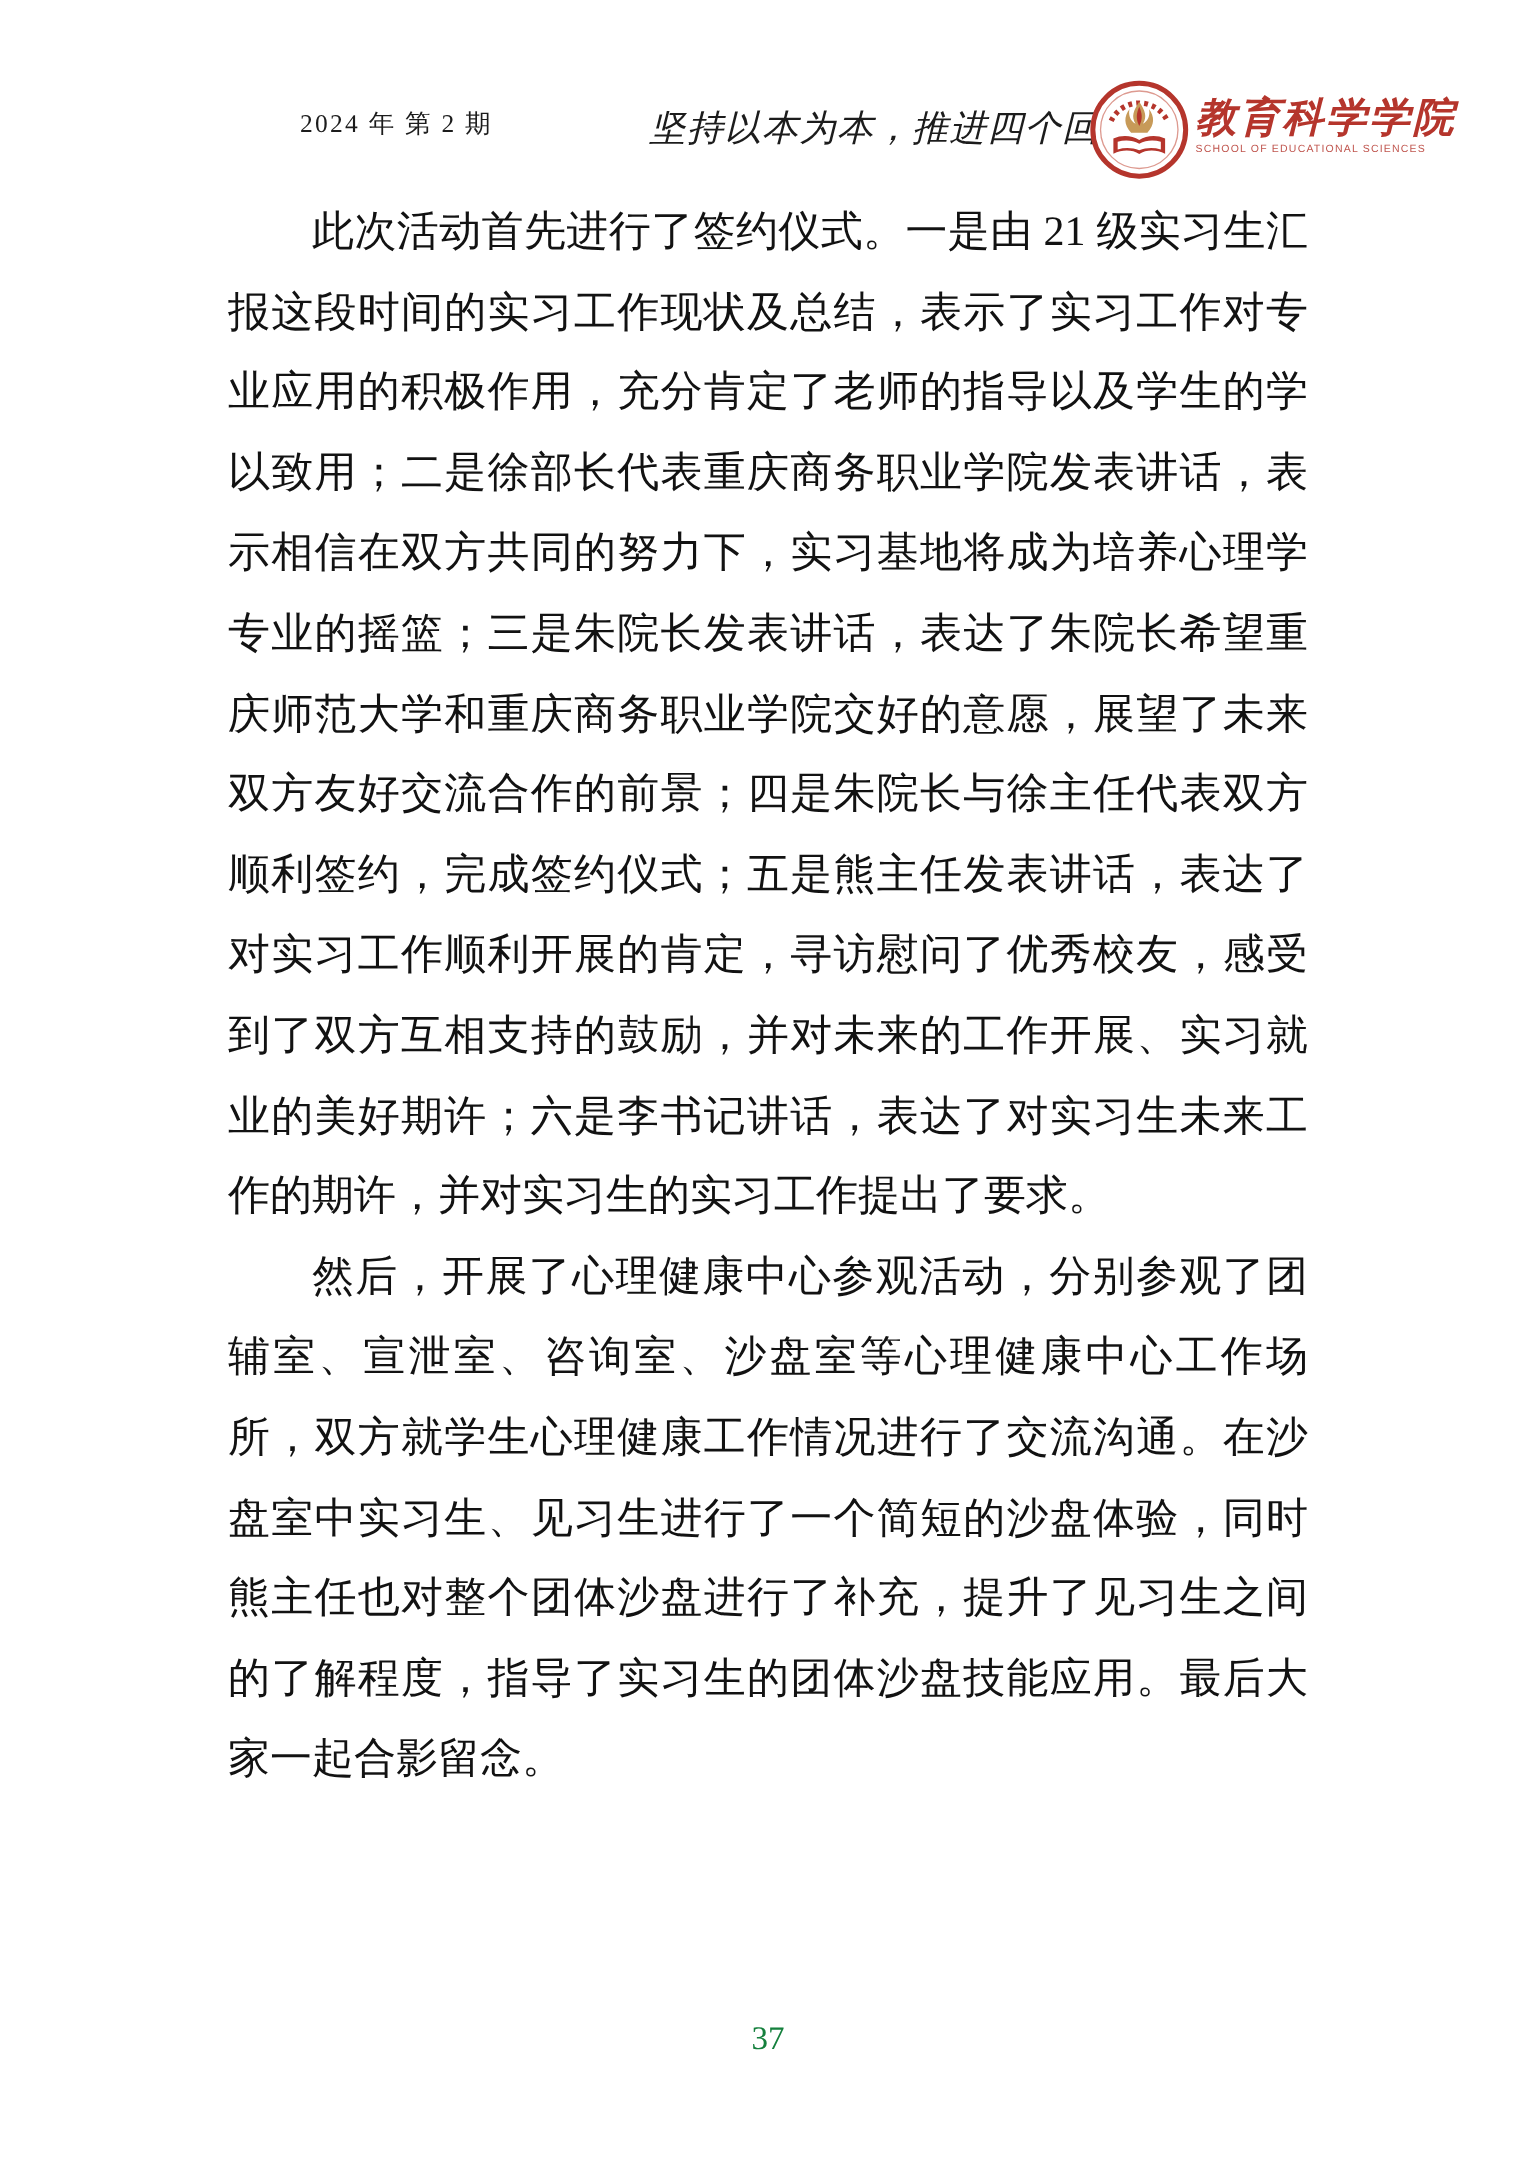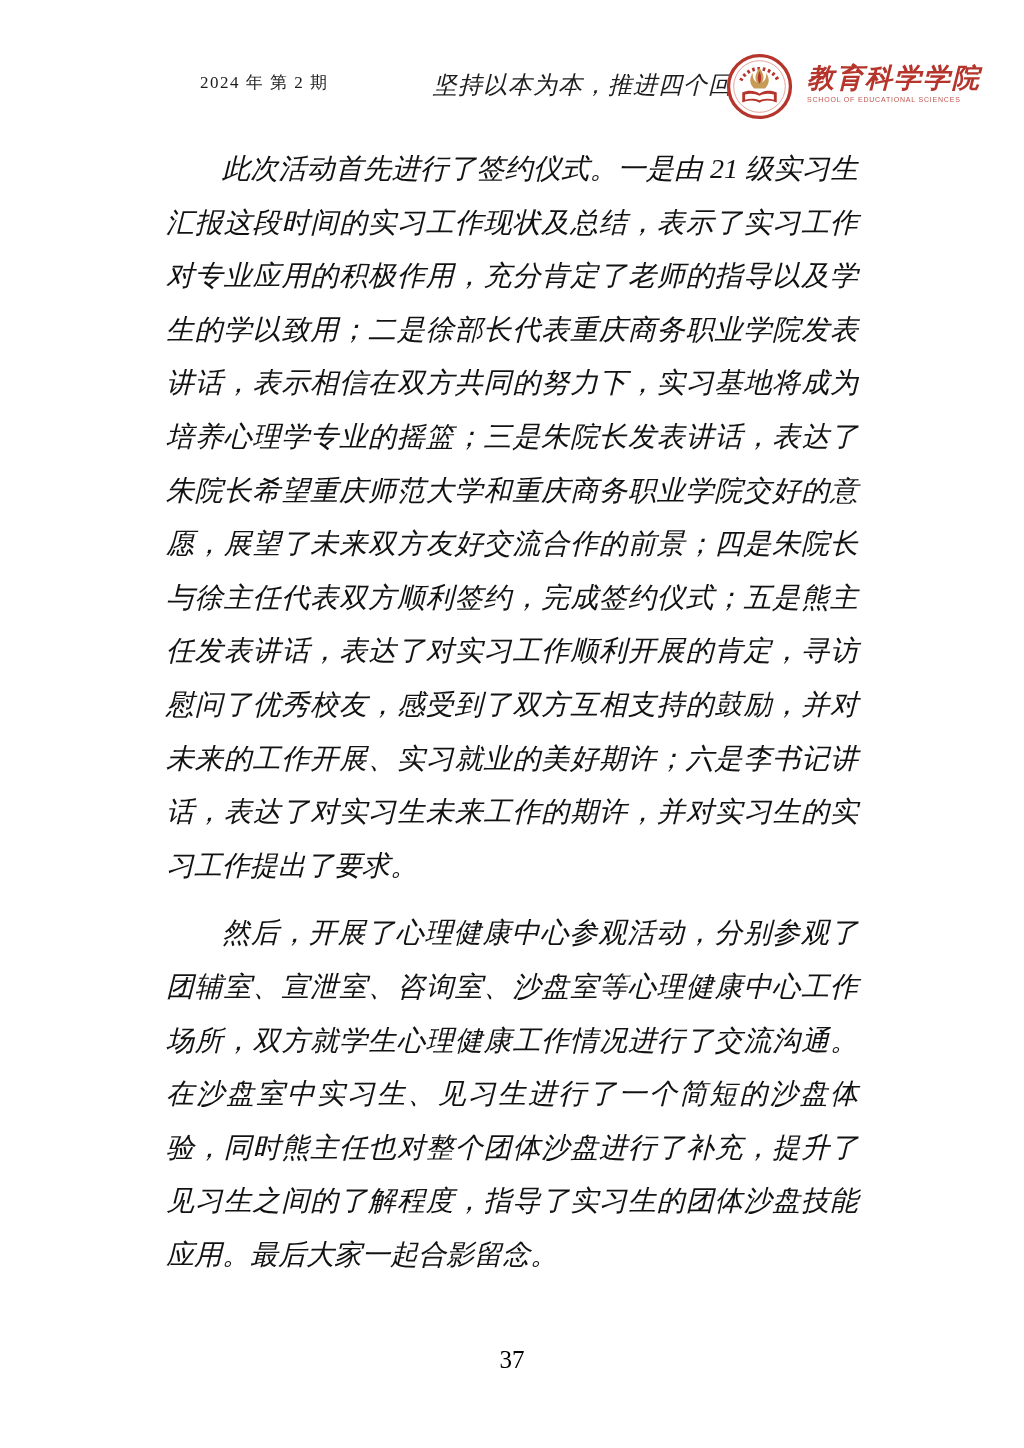--- a/index.html
+++ b/index.html
@@ -21,46 +21,46 @@
     position: absolute; left: 200px; top: 71px;
     font-size: 17px; color: #1c1c1c; letter-spacing: 1.5px; white-space: nowrap;
   }
   .motto {
     position: absolute; left: 433px; top: 69px;
     font-size: 24px; font-style: italic; color: #1c1c1c;
     letter-spacing: 1px; white-space: nowrap;
   }
   .logo { position: absolute; left: 726px; top: 53px; display: flex; align-items: flex-start; }
   .logo-emblem { width: 67px; height: 67px; flex: 0 0 auto; }
-  .logo-text { margin-left: 14px; padding-top: 12px; }
+  .logo-text { margin-left: 4px; padding-top: 12px; }
   .logo-cn {
     font-size: 27px; line-height: 1;
     color: #b5352c; font-weight: bold; font-style: italic;
     letter-spacing: 2px; white-space: nowrap;
   }
   .logo-en {
     font-size: 7px; line-height: 1;
     color: #c0564f; letter-spacing: 0.8px; margin-top: 4px; white-space: nowrap;
     font-family: "Liberation Sans", sans-serif;
   }
 
   
   .doc-body {
     position: absolute; left: 152px; top: 128px; width: 720px;
     font-size: 28px; line-height: 53.6px; color: #121212;
     text-align: justify;
   }
-  .doc-body p { margin: 14px; text-indent: 2em; font-style: italic; }
+  .doc-body p { margin: 0; text-indent: 2em; }
 
   
   .footer {
     position: absolute; left: 0; top: 1346px; width: 1024px;
     text-align: center;
   }
-  .page-number { font-size: 25px; color: #000000; }
+  .page-number { font-size: 22px; color: #15803d; }
 </style>
 </head>
 <body>
 
 <div class="page">
 
   <header class="header">
     <span class="issue">2024 年 第 2 期</span>
     <span class="motto">坚持以本为本，推进四个回归</span>
 

